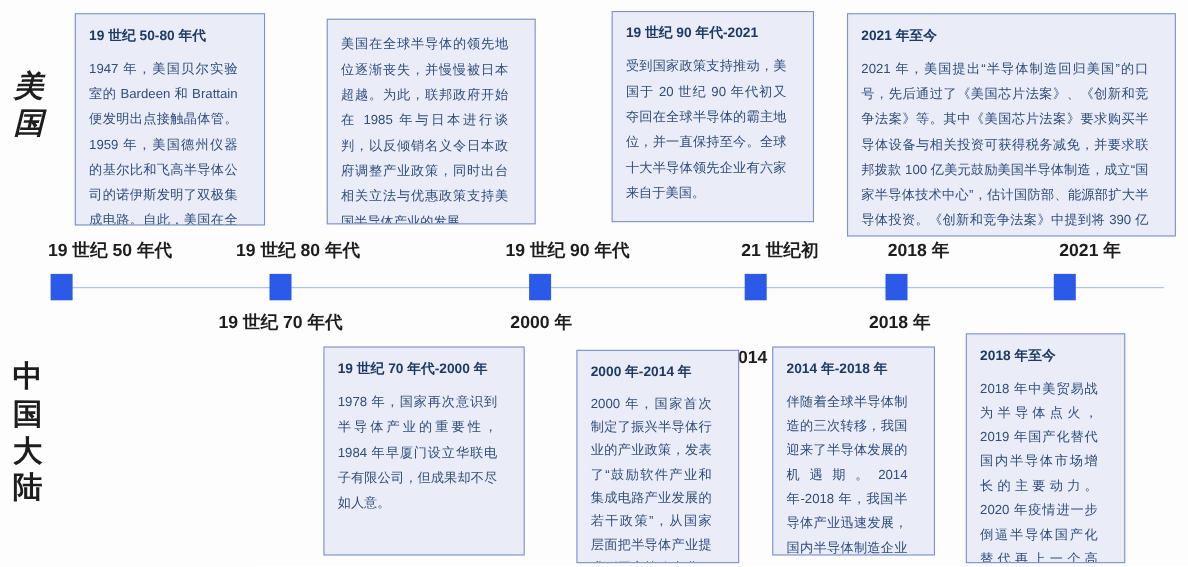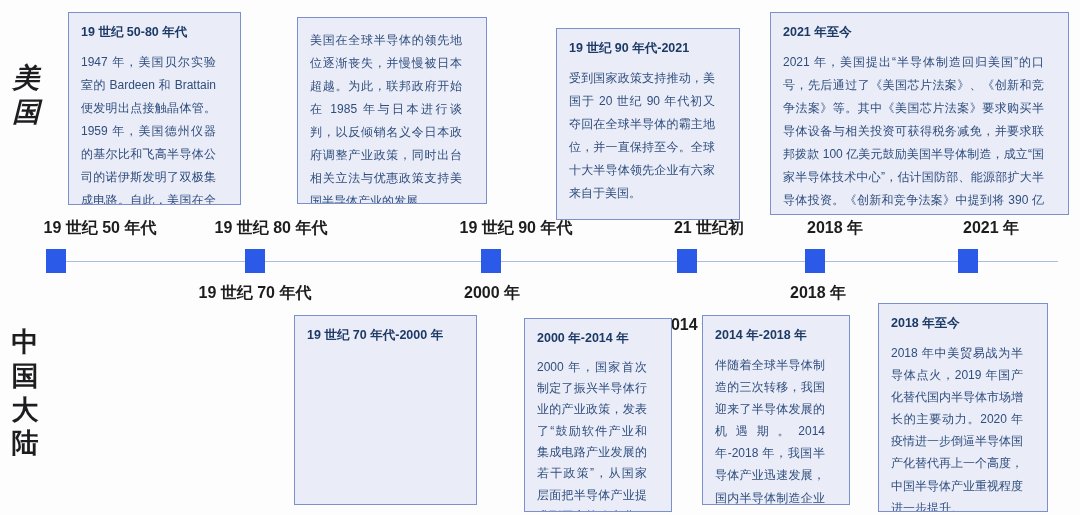--- a/index.html
+++ b/index.html
@@ -81,21 +81,21 @@
   <div class="side-label" style="left:9px;top:62px;font-style:italic;">美国</div>
   <div class="side-label" style="left:8px;top:326px;">中国大陆</div>
 
   <div class="event-box" style="left:68px;top:12px;width:173px;height:193px;">
     <div class="box-title">19 世纪 50-80 年代</div>
     <div class="box-body">1947 年，美国贝尔实验室的 Bardeen 和 Brattain 便发明出点接触晶体管。1959 年，美国德州仪器的基尔比和飞高半导体公司的诺伊斯发明了双极集成电路。自此，美国在全球半导体产业中处于领先地位。</div>
   </div>
   <div class="event-box" style="left:297px;top:17px;width:190px;height:187px;">
     <div class="box-body">美国在全球半导体的领先地位逐渐丧失，并慢慢被日本超越。为此，联邦政府开始在 1985 年与日本进行谈判，以反倾销名义令日本政府调整产业政策，同时出台相关立法与优惠政策支持美国半导体产业的发展。</div>
   </div>
-  <div class="event-box" style="left:556px;top:28px;width:184px;height:192px;">
+  <div class="event-box" style="left:556px;top:10px;width:184px;height:192px;">
     <div class="box-title">19 世纪 90 年代-2021</div>
     <div class="box-body">受到国家政策支持推动，美国于 20 世纪 90 年代初又夺回在全球半导体的霸主地位，并一直保持至今。全球十大半导体领先企业有六家来自于美国。</div>
   </div>
   <div class="event-box" style="left:770px;top:12px;width:299px;height:203px;">
     <div class="box-title">2021 年至今</div>
     <div class="box-body">2021 年，美国提出“半导体制造回归美国”的口号，先后通过了《美国芯片法案》、《创新和竞争法案》等。其中《美国芯片法案》要求购买半导体设备与相关投资可获得税务减免，并要求联邦拨款 100 亿美元鼓励美国半导体制造，成立“国家半导体技术中心”，估计国防部、能源部扩大半导体投资。《创新和竞争法案》中提到将 390 亿美国用于补贴资助在美国建立 7-10 个芯片制造厂，并在未来 5-7 年建成。</div>
   </div>
 
   <div class="tl-line"></div>
 
@@ -113,27 +113,28 @@
   <div class="tl-label above" style="left:816px;">2018 年</div>
   <div class="tl-label above" style="left:972px;">2021 年</div>
 
   <div class="tl-label below" style="left:255px;">19 世纪 70 年代</div>
   <div class="tl-label below" style="left:492px;">2000 年</div>
   <div class="tl-label below" style="left:690px;margin-top:32px;">2014 年</div>
   <div class="tl-label below" style="left:818px;">2018 年</div>
 
   <div class="event-box" style="left:294px;top:315px;width:183px;height:190px;">
     <div class="box-title">19 世纪 70 年代-2000 年</div>
+    <div class="box-body">1978 年，国家再次意识到半导体产业的重要性，1984 年早厦门设立华联电子有限公司，但成果却不尽如人意。</div>
   </div>
   <div class="event-box" style="left:524px;top:318px;width:148px;height:194px;">
     <div class="box-title">2000 年-2014 年</div>
     <div class="box-body" style="line-height:1.78;">2000 年，国家首次制定了振兴半导体行业的产业政策，发表了“鼓励软件产业和集成电路产业发展的若干政策”，从国家层面把半导体产业提升到国家战略产业。我国半导体产业才真正开始。</div>
   </div>
   <div class="event-box" style="left:702px;top:315px;width:148px;height:190px;">
     <div class="box-title">2014 年-2018 年</div>
     <div class="box-body" style="line-height:1.85;">伴随着全球半导体制造的三次转移，我国迎来了半导体发展的机遇期。2014 年-2018 年，我国半导体产业迅速发展，国内半导体制造企业迅速崛起。</div>
   </div>
-  <div class="event-box" style="left:878px;top:303px;width:170px;height:209px;">
+  <div class="event-box" style="left:878px;top:303px;width:145px;height:209px;">
     <div class="box-title">2018 年至今</div>
     <div class="box-body" style="line-height:1.85;">2018 年中美贸易战为半导体点火，2019 年国产化替代国内半导体市场增长的主要动力。2020 年疫情进一步倒逼半导体国产化替代再上一个高度，中国半导体产业重视程度进一步提升。</div>
   </div>
 
 </div>
 
 </body></html>

